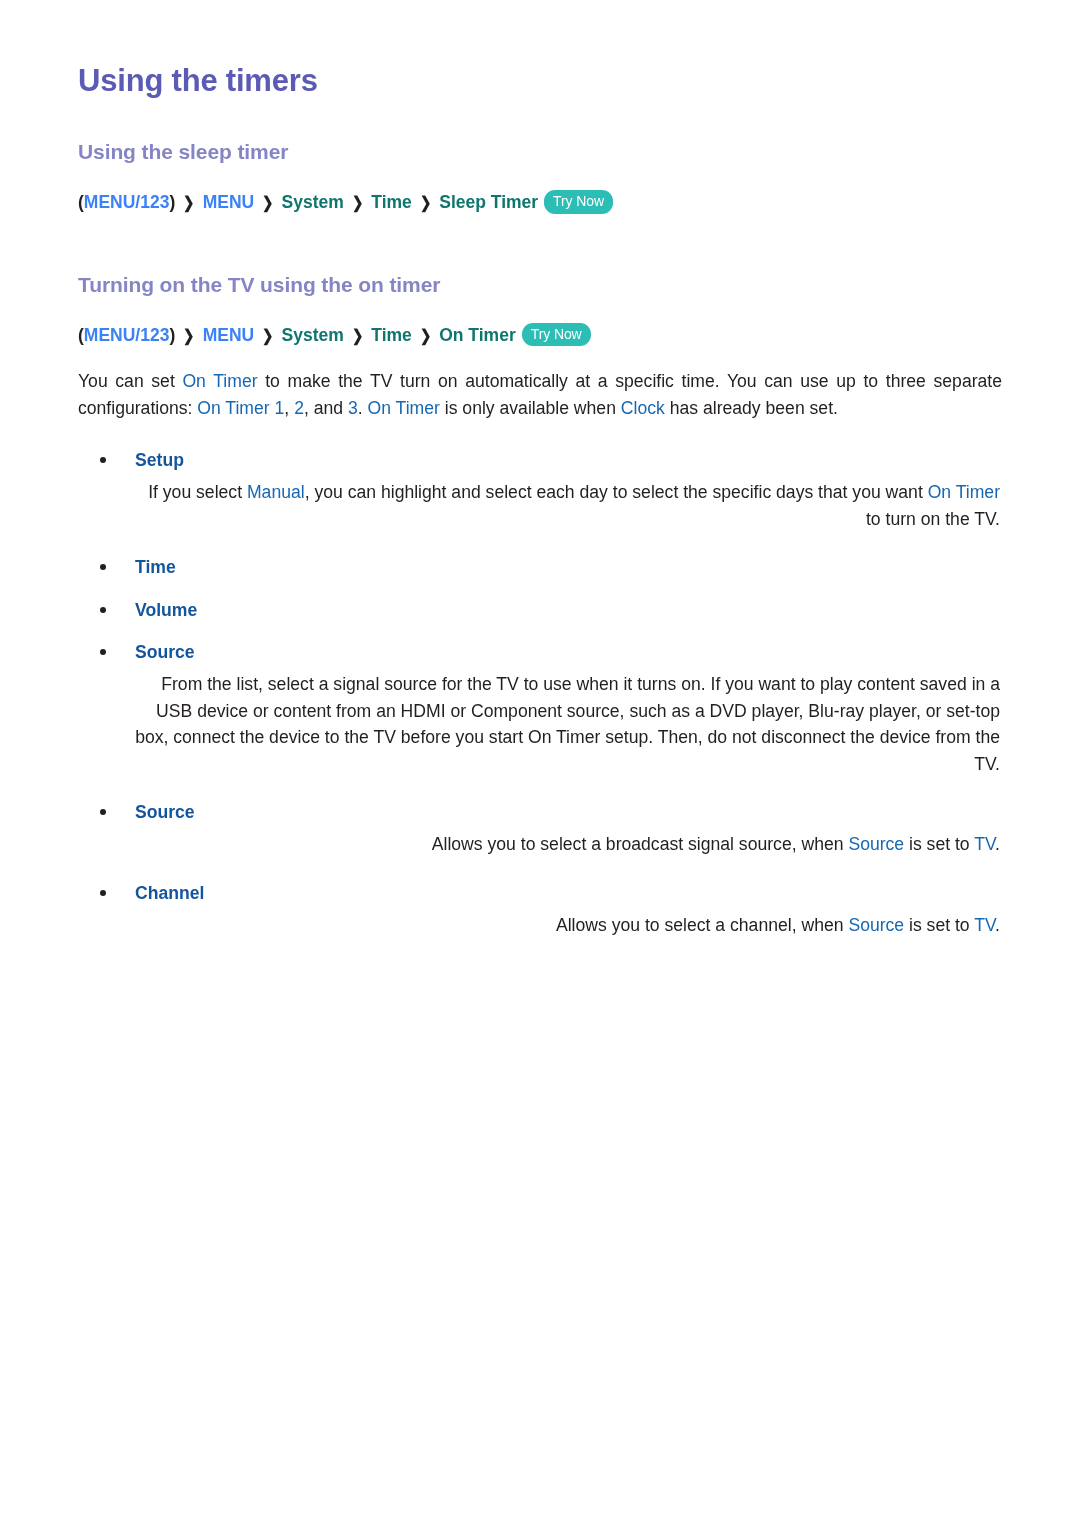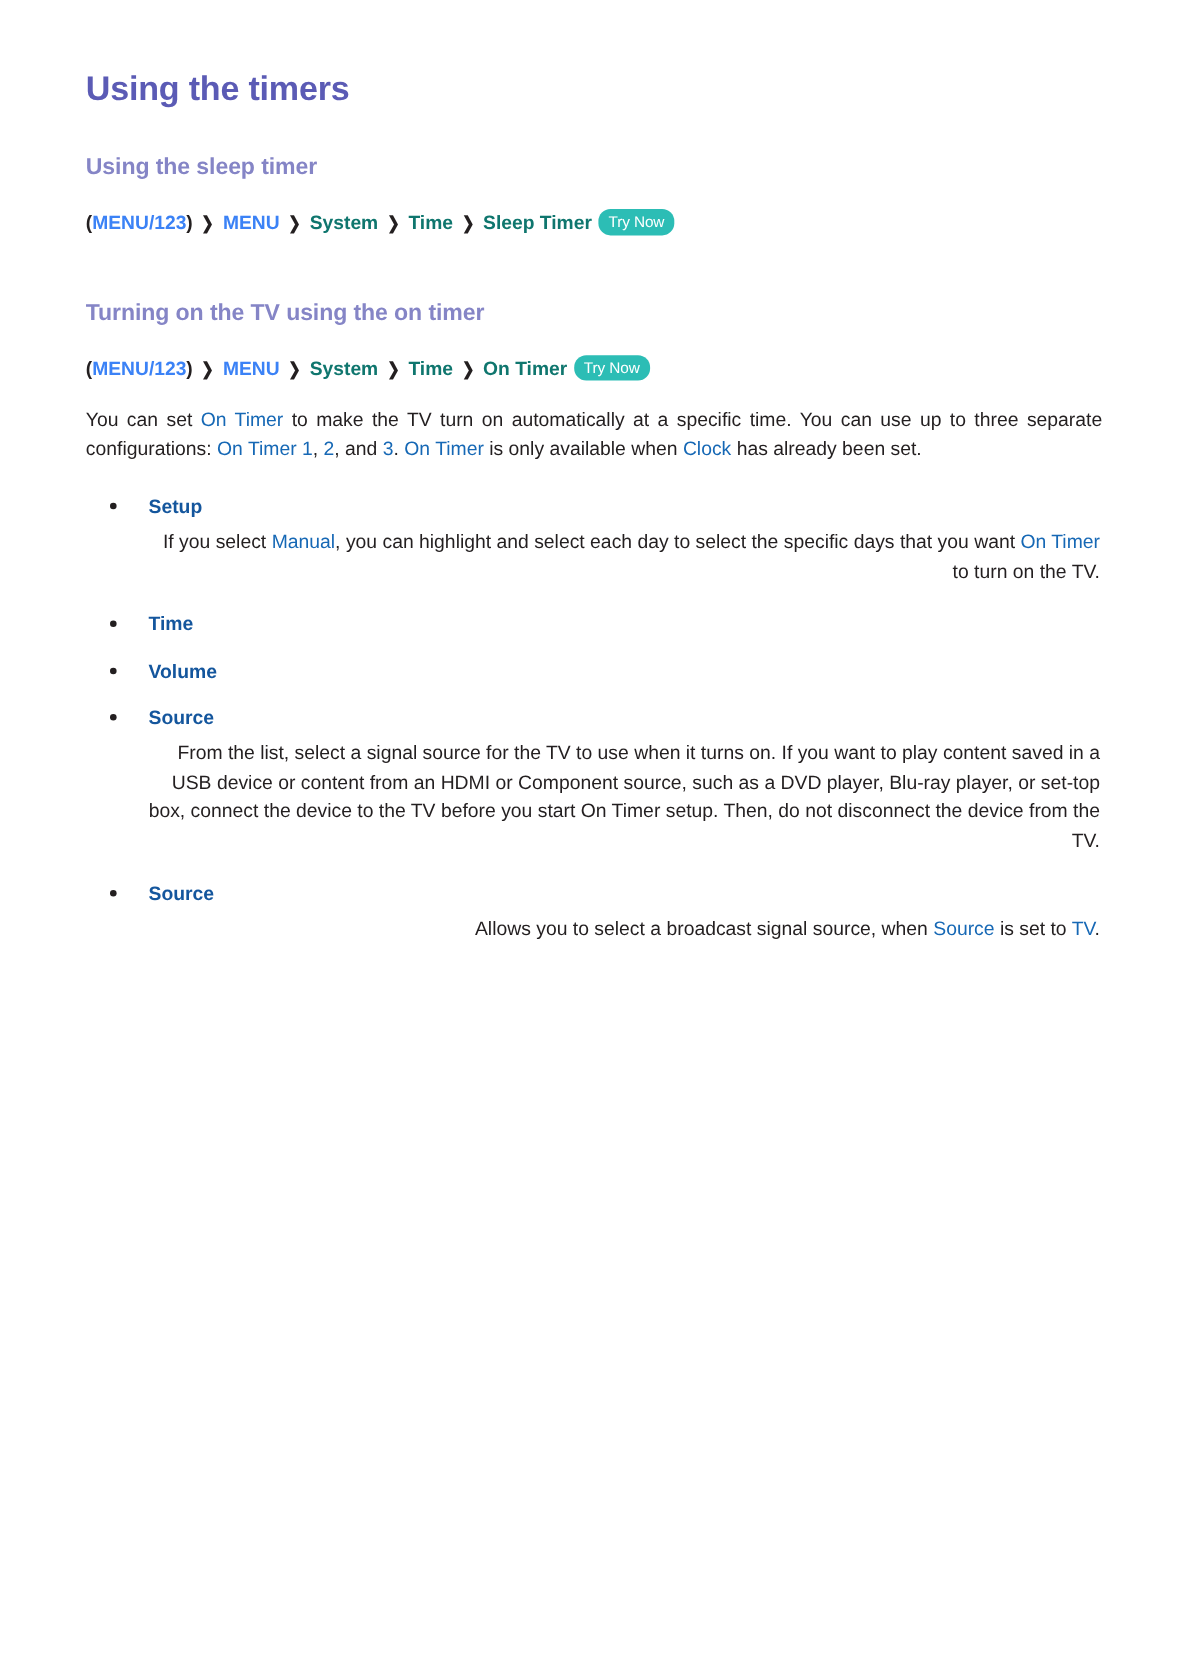--- a/index.html
+++ b/index.html
@@ -180,16 +180,25 @@
     <li class="bullet-item">
       <div class="bullet-head">
         <span class="dot"></span>
         <span>Source</span>
       </div>
       <div class="bullet-body">
         <p class="body"><span>Allows you to select a broadcast signal source, when </span><span class="blue">Source</span><span> is set to </span><span class="blue">TV</span><span>.</span></p>
       </div>
     </li>
 
+    <li class="bullet-item">
+      <div class="bullet-head">
+        <span class="dot"></span>
+        <span>Channel</span>
+      </div>
+      <div class="bullet-body">
+        <p class="body"><span>Allows you to select a channel, when </span><span class="blue">Source</span><span> is set to </span><span class="blue">TV</span><span>.</span></p>
+      </div>
+    </li>
 
   </ul>
 
 </div>
 
 </body></html>

